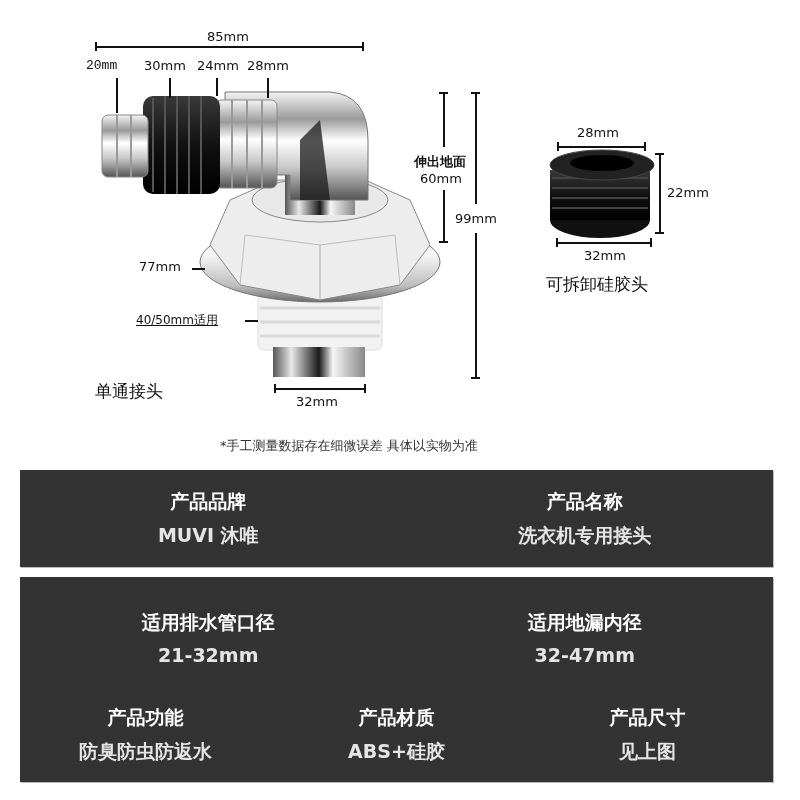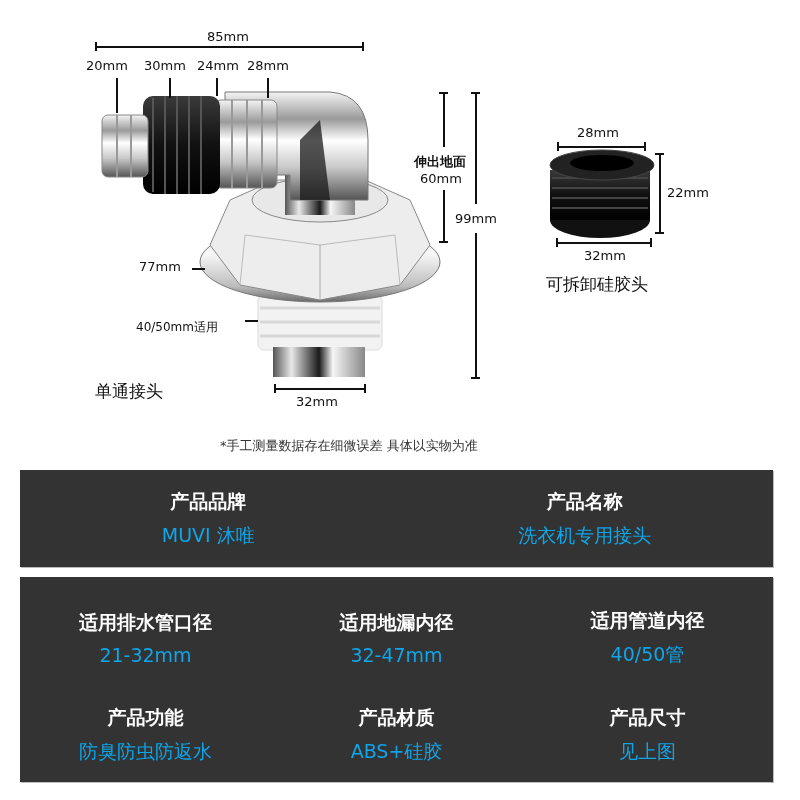--- a/index.html
+++ b/index.html
@@ -10,21 +10,21 @@
   .hline { position: absolute; height: 1.5px; background: #111; }
   .vline { position: absolute; width: 1.5px; background: #111; }
   .tick-v { position: absolute; width: 1.5px; height: 9px; background: #111; }
   .tick-h { position: absolute; height: 1.5px; width: 9px; background: #111; }
   .caption { font-size: 17px; color: #111; }
   .note { font-size: 13px; color: #333; }
   .panel { position: absolute; left: 20px; width: 753px; background: #333333;
            display: flex; box-shadow: 1px 1px 0 #bbb; }
   .cell { flex: 1; display: flex; flex-direction: column; align-items: center; justify-content: center; }
   .cell .k { color: #fff; font-weight: bold; font-size: 19px; margin-bottom: 8px; }
-  .cell .v { color: #0ea5e9; font-size: 19px; }
+  .cell .v { color: #e5e5e5; font-size: 19px; font-weight: bold; }
   svg { position: absolute; left: 0; top: 0; }
 </style>
 </head>
 <body>
 
 <svg width="800" height="430">
   <defs>
     <linearGradient id="chromeV" x1="0" y1="0" x2="0" y2="1">
       <stop offset="0" stop-color="#f4f4f4"></stop>
       <stop offset="0.25" stop-color="#9a9a9a"></stop>
@@ -89,21 +89,21 @@
     <ellipse cx="602" cy="165" rx="52" ry="15" fill="#222" stroke="#444"></ellipse>
     <ellipse cx="602" cy="163" rx="32" ry="8" fill="#000"></ellipse>
   </g>
 </svg>
 
 <div class="hline" style="left:95px;top:46px;width:268px;"></div>
 <div class="tick-v" style="left:95px;top:42px;"></div>
 <div class="tick-v" style="left:362px;top:42px;"></div>
 <div class="abs dim" style="left:207px;top:29px;">85mm</div>
 
-<div class="abs dim" style="left:86px;top:58px;">20mm</div>
+<div class="abs dim" style="left:86px;top:58px;font-family:Liberation Mono, monospace;">20mm</div>
 <div class="abs dim" style="left:144px;top:58px;">30mm</div>
 <div class="abs dim" style="left:197px;top:58px;">24mm</div>
 <div class="abs dim" style="left:247px;top:58px;">28mm</div>
 <div class="vline" style="left:116px;top:78px;height:35px;"></div>
 <div class="vline" style="left:169px;top:78px;height:20px;"></div>
 <div class="vline" style="left:216px;top:78px;height:18px;"></div>
 <div class="vline" style="left:267px;top:78px;height:20px;"></div>
 
 <div class="vline" style="left:443px;top:92px;height:55px;"></div>
 <div class="vline" style="left:443px;top:190px;height:52px;"></div>
@@ -113,21 +113,21 @@
 <div class="abs dim" style="left:420px;top:171px;">60mm</div>
 
 <div class="vline" style="left:475px;top:92px;height:112px;"></div>
 <div class="vline" style="left:475px;top:233px;height:145px;"></div>
 <div class="tick-h" style="left:471px;top:92px;"></div>
 <div class="tick-h" style="left:471px;top:377px;"></div>
 <div class="abs dim" style="left:455px;top:211px;">99mm</div>
 
 <div class="abs dim" style="left:139px;top:259px;">77mm</div>
 <div class="hline" style="left:192px;top:268px;width:13px;"></div>
-<div class="abs dim" style="left:136px;top:319px;font-size:12px;">40/50mm适用</div>
+<div class="abs dim" style="left:136px;top:312px;font-size:12px;text-decoration:underline;">40/50mm适用</div>
 <div class="hline" style="left:245px;top:320px;width:13px;"></div>
 
 <div class="hline" style="left:274px;top:388px;width:91px;"></div>
 <div class="tick-v" style="left:274px;top:384px;"></div>
 <div class="tick-v" style="left:364px;top:384px;"></div>
 <div class="abs dim" style="left:296px;top:394px;">32mm</div>
 
 <div class="abs caption" style="left:95px;top:380px;">单通接头</div>
 
 <div class="abs dim" style="left:577px;top:125px;">28mm</div>
@@ -159,24 +159,20 @@
 
 <div class="panel" style="top:577px;height:122px;">
   <div class="cell">
     <div class="k">适用排水管口径</div>
     <div class="v">21-32mm</div>
   </div>
   <div class="cell">
     <div class="k">适用地漏内径</div>
     <div class="v">32-47mm</div>
   </div>
-  <div class="cell">
-    <div class="k">适用管道内径</div>
-    <div class="v">40/50管</div>
-  </div>
 </div>
 
 <div class="panel" style="top:688px;height:94px;">
   <div class="cell">
     <div class="k">产品功能</div>
     <div class="v">防臭防虫防返水</div>
   </div>
   <div class="cell">
     <div class="k">产品材质</div>
     <div class="v">ABS+硅胶</div>

